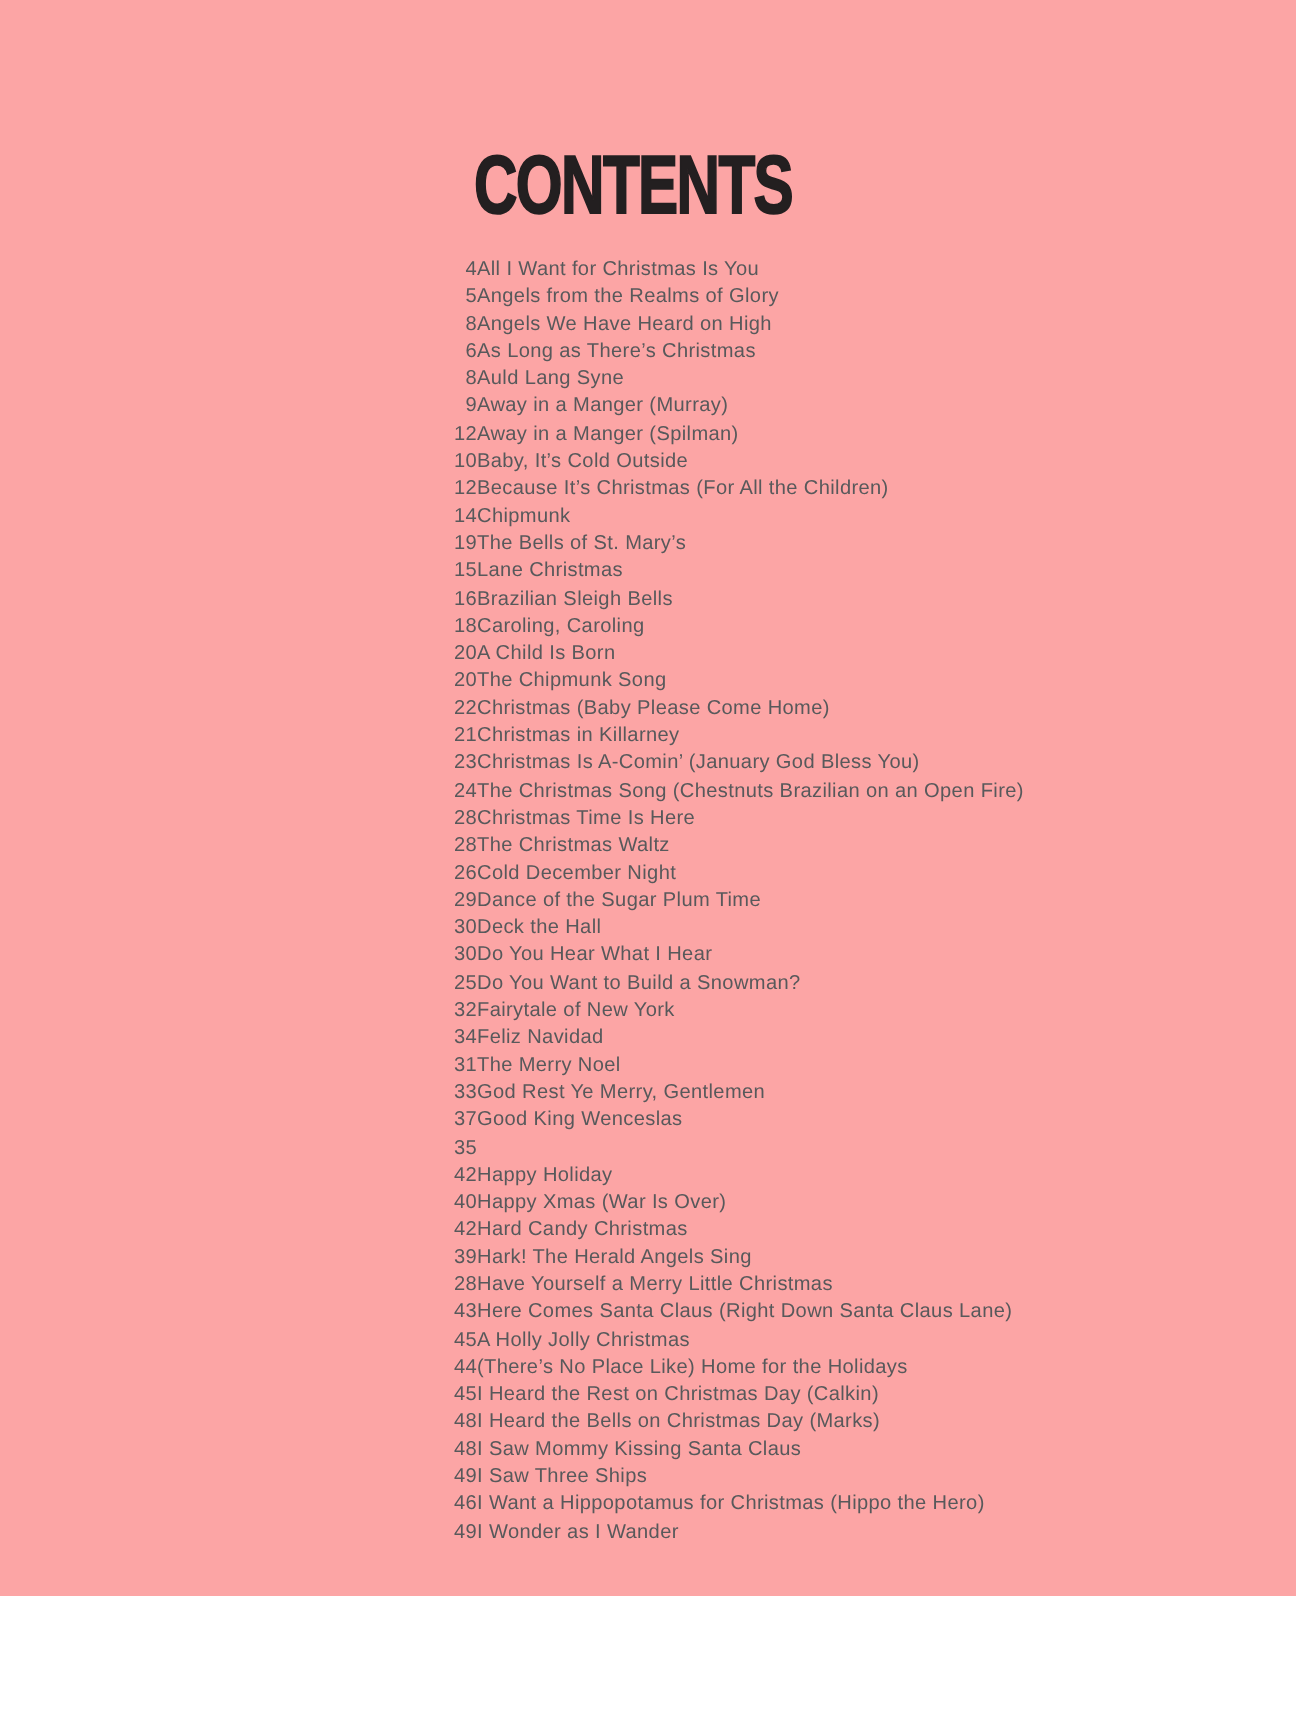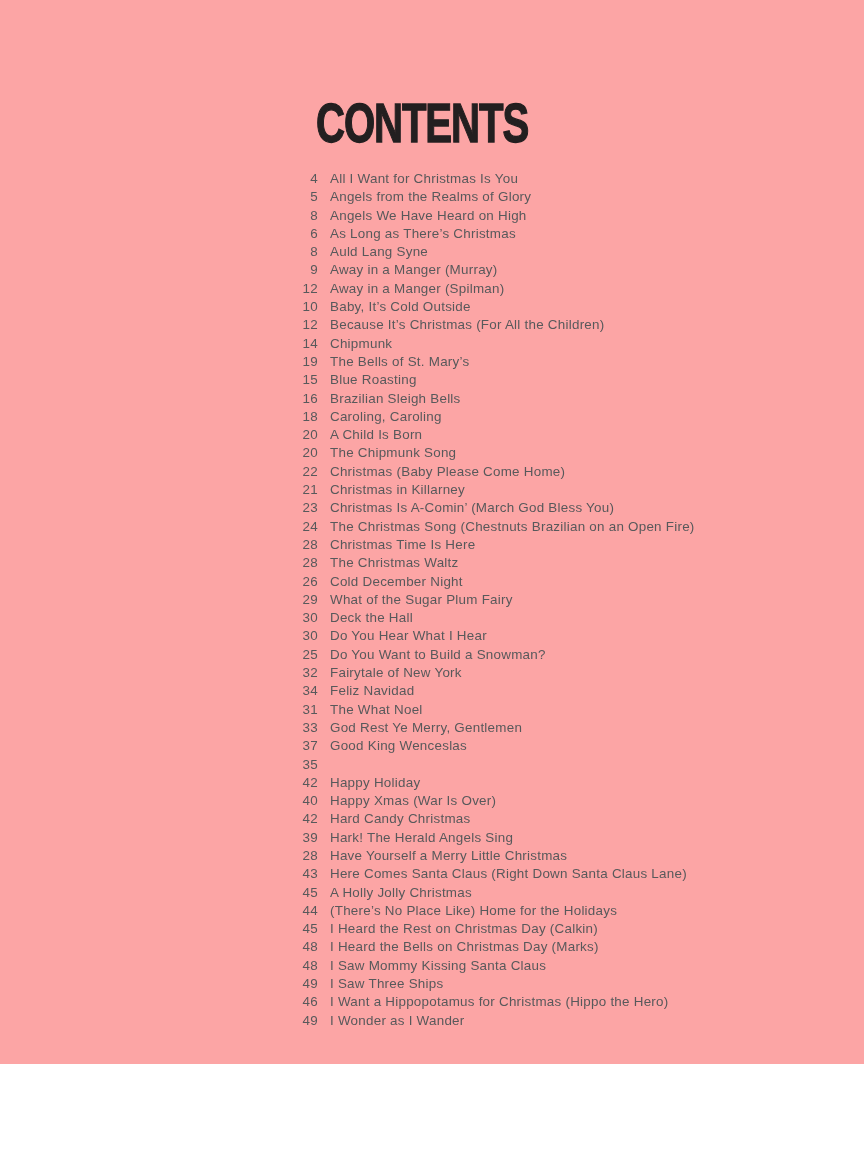--- a/index.html
+++ b/index.html
@@ -45,21 +45,20 @@
     color: #58595b;
     letter-spacing: 0.25px;
     white-space: nowrap;
   }
   .toc-num {
     flex: none;
     width: 26px;
     text-align: right;
   }
   .toc-song {
-    margin-left: 12px;
   }
 </style>
 </head>
 <body>
 
 <div class="page">
   <h1 class="toc-title">CONTENTS</h1>
 
   <div class="toc-list">
   <div class="toc-row">
@@ -112,21 +111,21 @@
     <span class="toc-song">Chipmunk</span>
   </div>
 
   <div class="toc-row">
     <span class="toc-num">19</span>
     <span class="toc-song">The Bells of St. Mary’s</span>
   </div>
 
   <div class="toc-row">
     <span class="toc-num">15</span>
-    <span class="toc-song">Blue Roasting</span>
+    <span class="toc-song">Lane Christmas</span>
   </div>
 
   <div class="toc-row">
     <span class="toc-num">16</span>
     <span class="toc-song">Brazilian Sleigh Bells</span>
   </div>
 
   <div class="toc-row">
     <span class="toc-num">18</span>
     <span class="toc-song">Caroling, Caroling</span>
@@ -147,21 +146,21 @@
     <span class="toc-song">Christmas (Baby Please Come Home)</span>
   </div>
 
   <div class="toc-row">
     <span class="toc-num">21</span>
     <span class="toc-song">Christmas in Killarney</span>
   </div>
 
   <div class="toc-row">
     <span class="toc-num">23</span>
-    <span class="toc-song">Christmas Is A-Comin’ (March God Bless You)</span>
+    <span class="toc-song">Christmas Is A-Comin’ (January God Bless You)</span>
   </div>
 
   <div class="toc-row">
     <span class="toc-num">24</span>
     <span class="toc-song">The Christmas Song (Chestnuts Brazilian on an Open Fire)</span>
   </div>
 
   <div class="toc-row">
     <span class="toc-num">28</span>
     <span class="toc-song">Christmas Time Is Here</span>
@@ -172,21 +171,21 @@
     <span class="toc-song">The Christmas Waltz</span>
   </div>
 
   <div class="toc-row">
     <span class="toc-num">26</span>
     <span class="toc-song">Cold December Night</span>
   </div>
 
   <div class="toc-row">
     <span class="toc-num">29</span>
-    <span class="toc-song">What of the Sugar Plum Fairy</span>
+    <span class="toc-song">Dance of the Sugar Plum Time</span>
   </div>
 
   <div class="toc-row">
     <span class="toc-num">30</span>
     <span class="toc-song">Deck the Hall</span>
   </div>
 
   <div class="toc-row">
     <span class="toc-num">30</span>
     <span class="toc-song">Do You Hear What I Hear</span>
@@ -202,21 +201,21 @@
     <span class="toc-song">Fairytale of New York</span>
   </div>
 
   <div class="toc-row">
     <span class="toc-num">34</span>
     <span class="toc-song">Feliz Navidad</span>
   </div>
 
   <div class="toc-row">
     <span class="toc-num">31</span>
-    <span class="toc-song">The What Noel</span>
+    <span class="toc-song">The Merry Noel</span>
   </div>
 
   <div class="toc-row">
     <span class="toc-num">33</span>
     <span class="toc-song">God Rest Ye Merry, Gentlemen</span>
   </div>
 
   <div class="toc-row">
     <span class="toc-num">37</span>
     <span class="toc-song">Good King Wenceslas</span>

